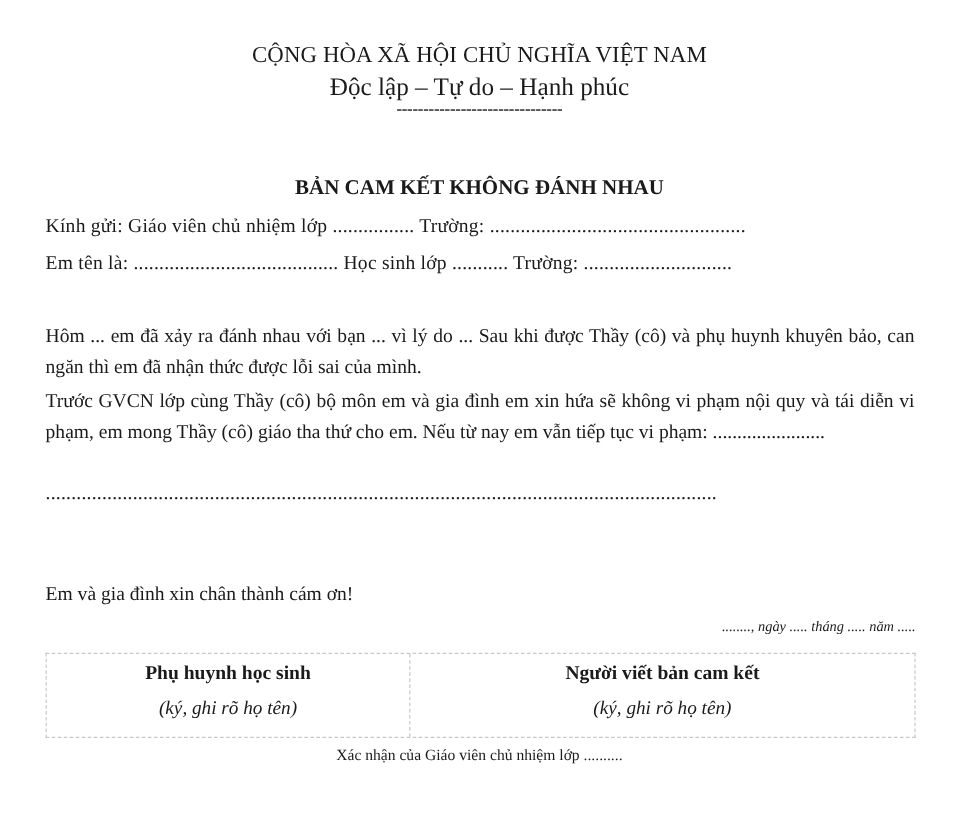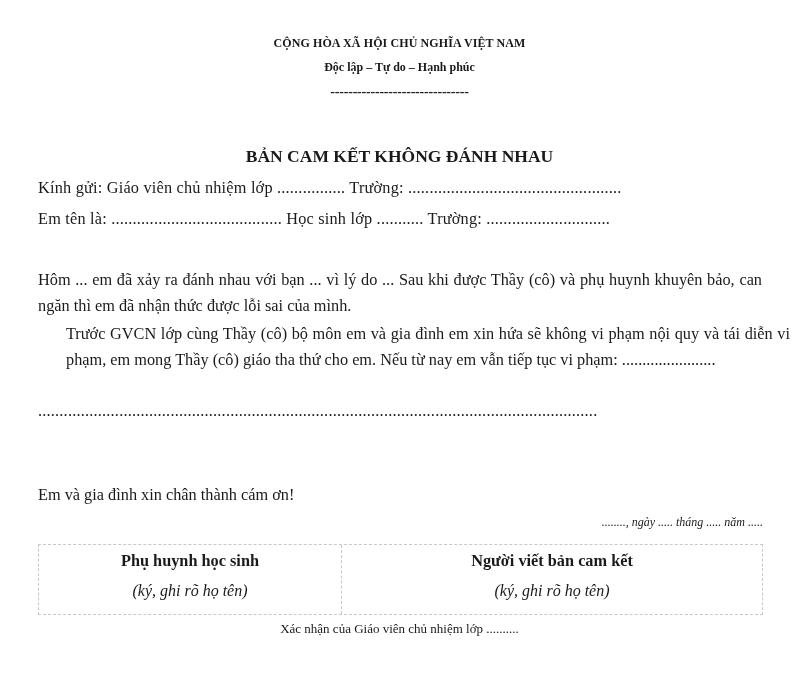--- a/index.html
+++ b/index.html
@@ -23,29 +23,29 @@
     }
     .center {
       position: absolute;
       left: 0;
       width: 799px;
       text-align: center;
       white-space: nowrap;
     }
     .nation {
       top: 36px;
-      font-size: 12px;
-      font-weight: bold;
+      font-size: 19px;
+      font-weight: normal;
       letter-spacing: 0.1px;
       text-align: center;
     }
     .motto {
       top: 60px;
-      font-size: 12px;
-      font-weight: bold;
+      font-size: 21px;
+      font-weight: normal;
     }
     .rule {
       top: 84px;
       font-size: 14px;
       font-weight: bold;
       letter-spacing: -0.2px;
       color: #222;
     }
     .doc-title {
       top: 146px;
@@ -124,21 +124,21 @@
   <div class="center motto">Độc lập – Tự do – Hạnh phúc</div>
   <div class="center rule">-------------------------------</div>
 
   <div class="center doc-title">BẢN CAM KẾT KHÔNG ĐÁNH NHAU</div>
 
   <div class="line dots" style="top:178px;">Kính gửi: Giáo viên chủ nhiệm lớp ................ Trường: ..................................................</div>
   <div class="line dots" style="top:209px;">Em tên là: ........................................ Học sinh lớp ........... Trường: .............................</div>
 
   <div class="para" style="top:267px;">Hôm ... em đã xảy ra đánh nhau với bạn ... vì lý do ... Sau khi được Thầy (cô) và phụ huynh khuyên bảo, can ngăn thì em đã nhận thức được lỗi sai của mình.</div>
 
-  <div class="para jl" style="top:321px;margin-left:28px;">Trước GVCN lớp cùng Thầy (cô) bộ môn em và gia đình em xin hứa sẽ không vi phạm nội quy và tái diễn vi phạm, em mong Thầy (cô) giáo tha thứ cho em. Nếu từ nay em vẫn tiếp tục vi phạm: .......................</div>
+  <div class="para jl" style="top:321px;">Trước GVCN lớp cùng Thầy (cô) bộ môn em và gia đình em xin hứa sẽ không vi phạm nội quy và tái diễn vi phạm, em mong Thầy (cô) giáo tha thứ cho em. Nếu từ nay em vẫn tiếp tục vi phạm: .......................</div>
 
   <div class="line dots" style="top:401px;">...................................................................................................................................</div>
 
 
   <div class="line" style="top:485px;">Em và gia đình xin chân thành cám ơn!</div>
 
   <div class="date-line">........, ngày ..... tháng ..... năm .....</div>
 
   <div class="sign-table">
     <div class="sign-cell left">

